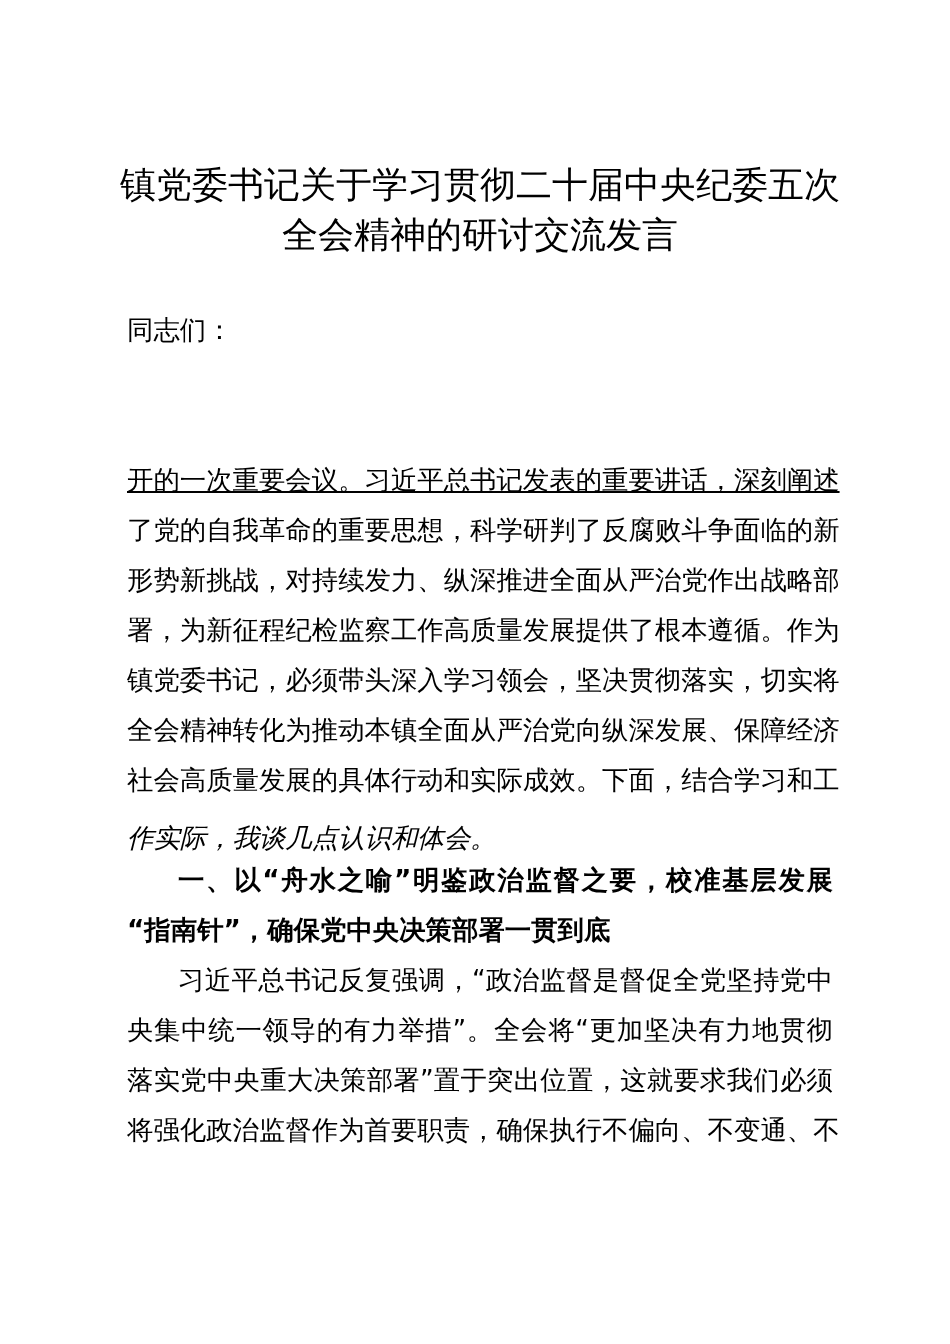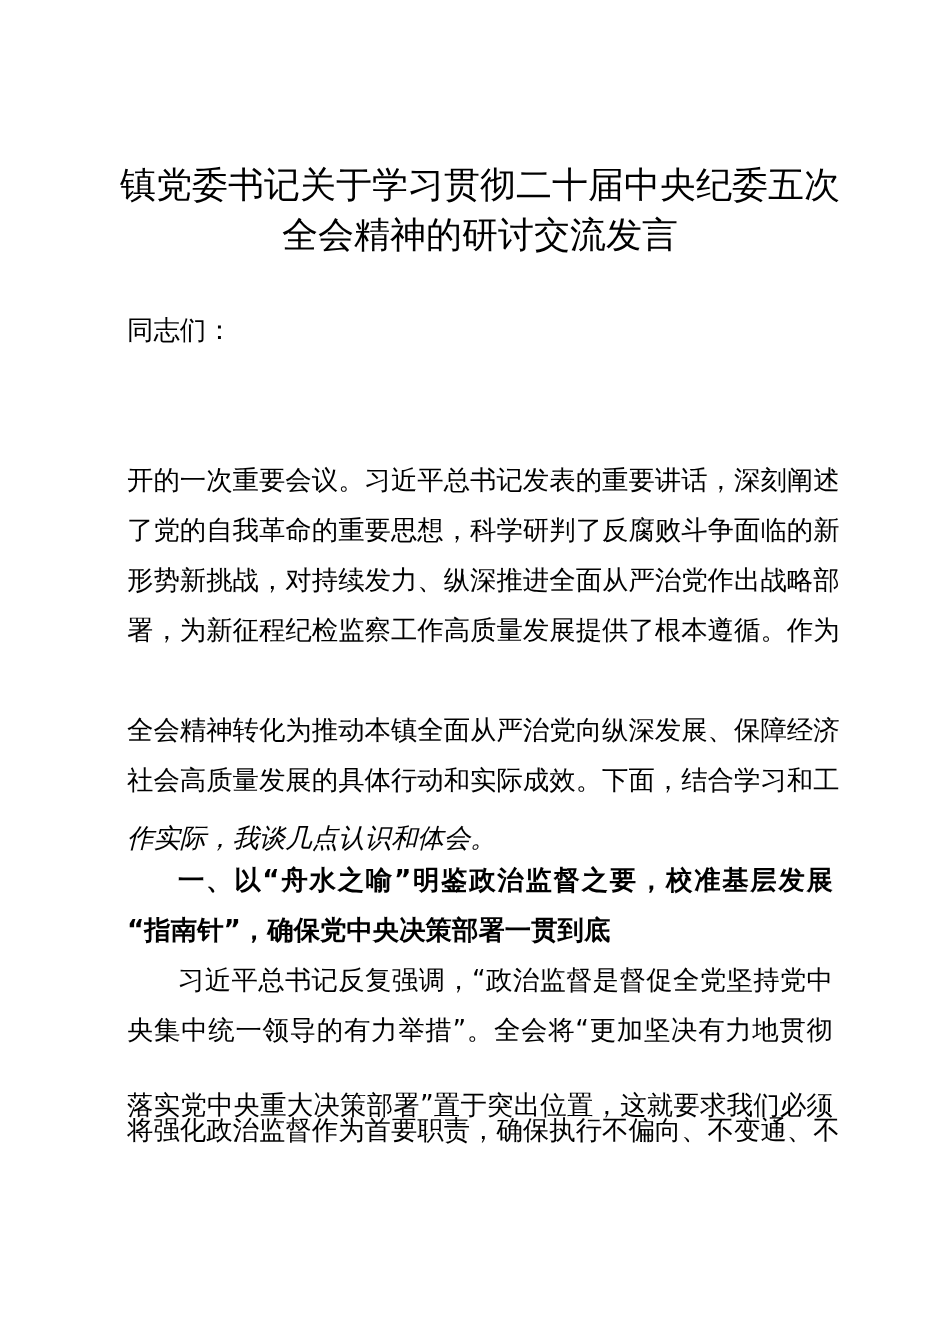--- a/index.html
+++ b/index.html
@@ -57,29 +57,30 @@
 </head>
 <body>
 
 <div class="page">
 
   <div class="title" style="top:160px;">镇党委书记关于学习贯彻二十届中央纪委五次</div>
   <div class="title" style="top:210px;">全会精神的研讨交流发言</div>
 
   <div class="line last" style="top:312px;font-family:Liberation Serif, serif;">同志们：</div>
 
-  <div class="line" style="top:462px;">开的一次重要会议。习近平总书记发表的重要讲话，深刻阐述</div>
+  <div class="line" style="top:462px;text-decoration:underline;">开的一次重要会议。习近平总书记发表的重要讲话，深刻阐述</div>
   <div class="line" style="top:512px;">了党的自我革命的重要思想，科学研判了反腐败斗争面临的新</div>
   <div class="line" style="top:562px;">形势新挑战，对持续发力、纵深推进全面从严治党作出战略部</div>
   <div class="line" style="top:612px;">署，为新征程纪检监察工作高质量发展提供了根本遵循。作为</div>
+  <div class="line" style="top:662px;">镇党委书记，必须带头深入学习领会，坚决贯彻落实，切实将</div>
   <div class="line" style="top:712px;">全会精神转化为推动本镇全面从严治党向纵深发展、保障经济</div>
   <div class="line" style="top:762px;">社会高质量发展的具体行动和实际成效。下面，结合学习和工</div>
   <div class="line last" style="top:820px;font-style:italic;">作实际，我谈几点认识和体会。</div>
 
   <div class="line indent heading" style="top:862px;">一、以“舟水之喻”明鉴政治监督之要，校准基层发展</div>
   <div class="line last heading" style="top:912px;">“指南针”，确保党中央决策部署一贯到底</div>
 
   <div class="line indent" style="top:962px;">习近平总书记反复强调，“政治监督是督促全党坚持党中</div>
   <div class="line" style="top:1012px;">央集中统一领导的有力举措”。全会将“更加坚决有力地贯彻</div>
-  <div class="line" style="top:1062px;margin-top:25px;">落实党中央重大决策部署”置于突出位置，这就要求我们必须</div>
+  <div class="line" style="top:1062px;">落实党中央重大决策部署”置于突出位置，这就要求我们必须</div>
   <div class="line" style="top:1112px;">将强化政治监督作为首要职责，确保执行不偏向、不变通、不</div>
 
 </div>
 
 </body></html>

